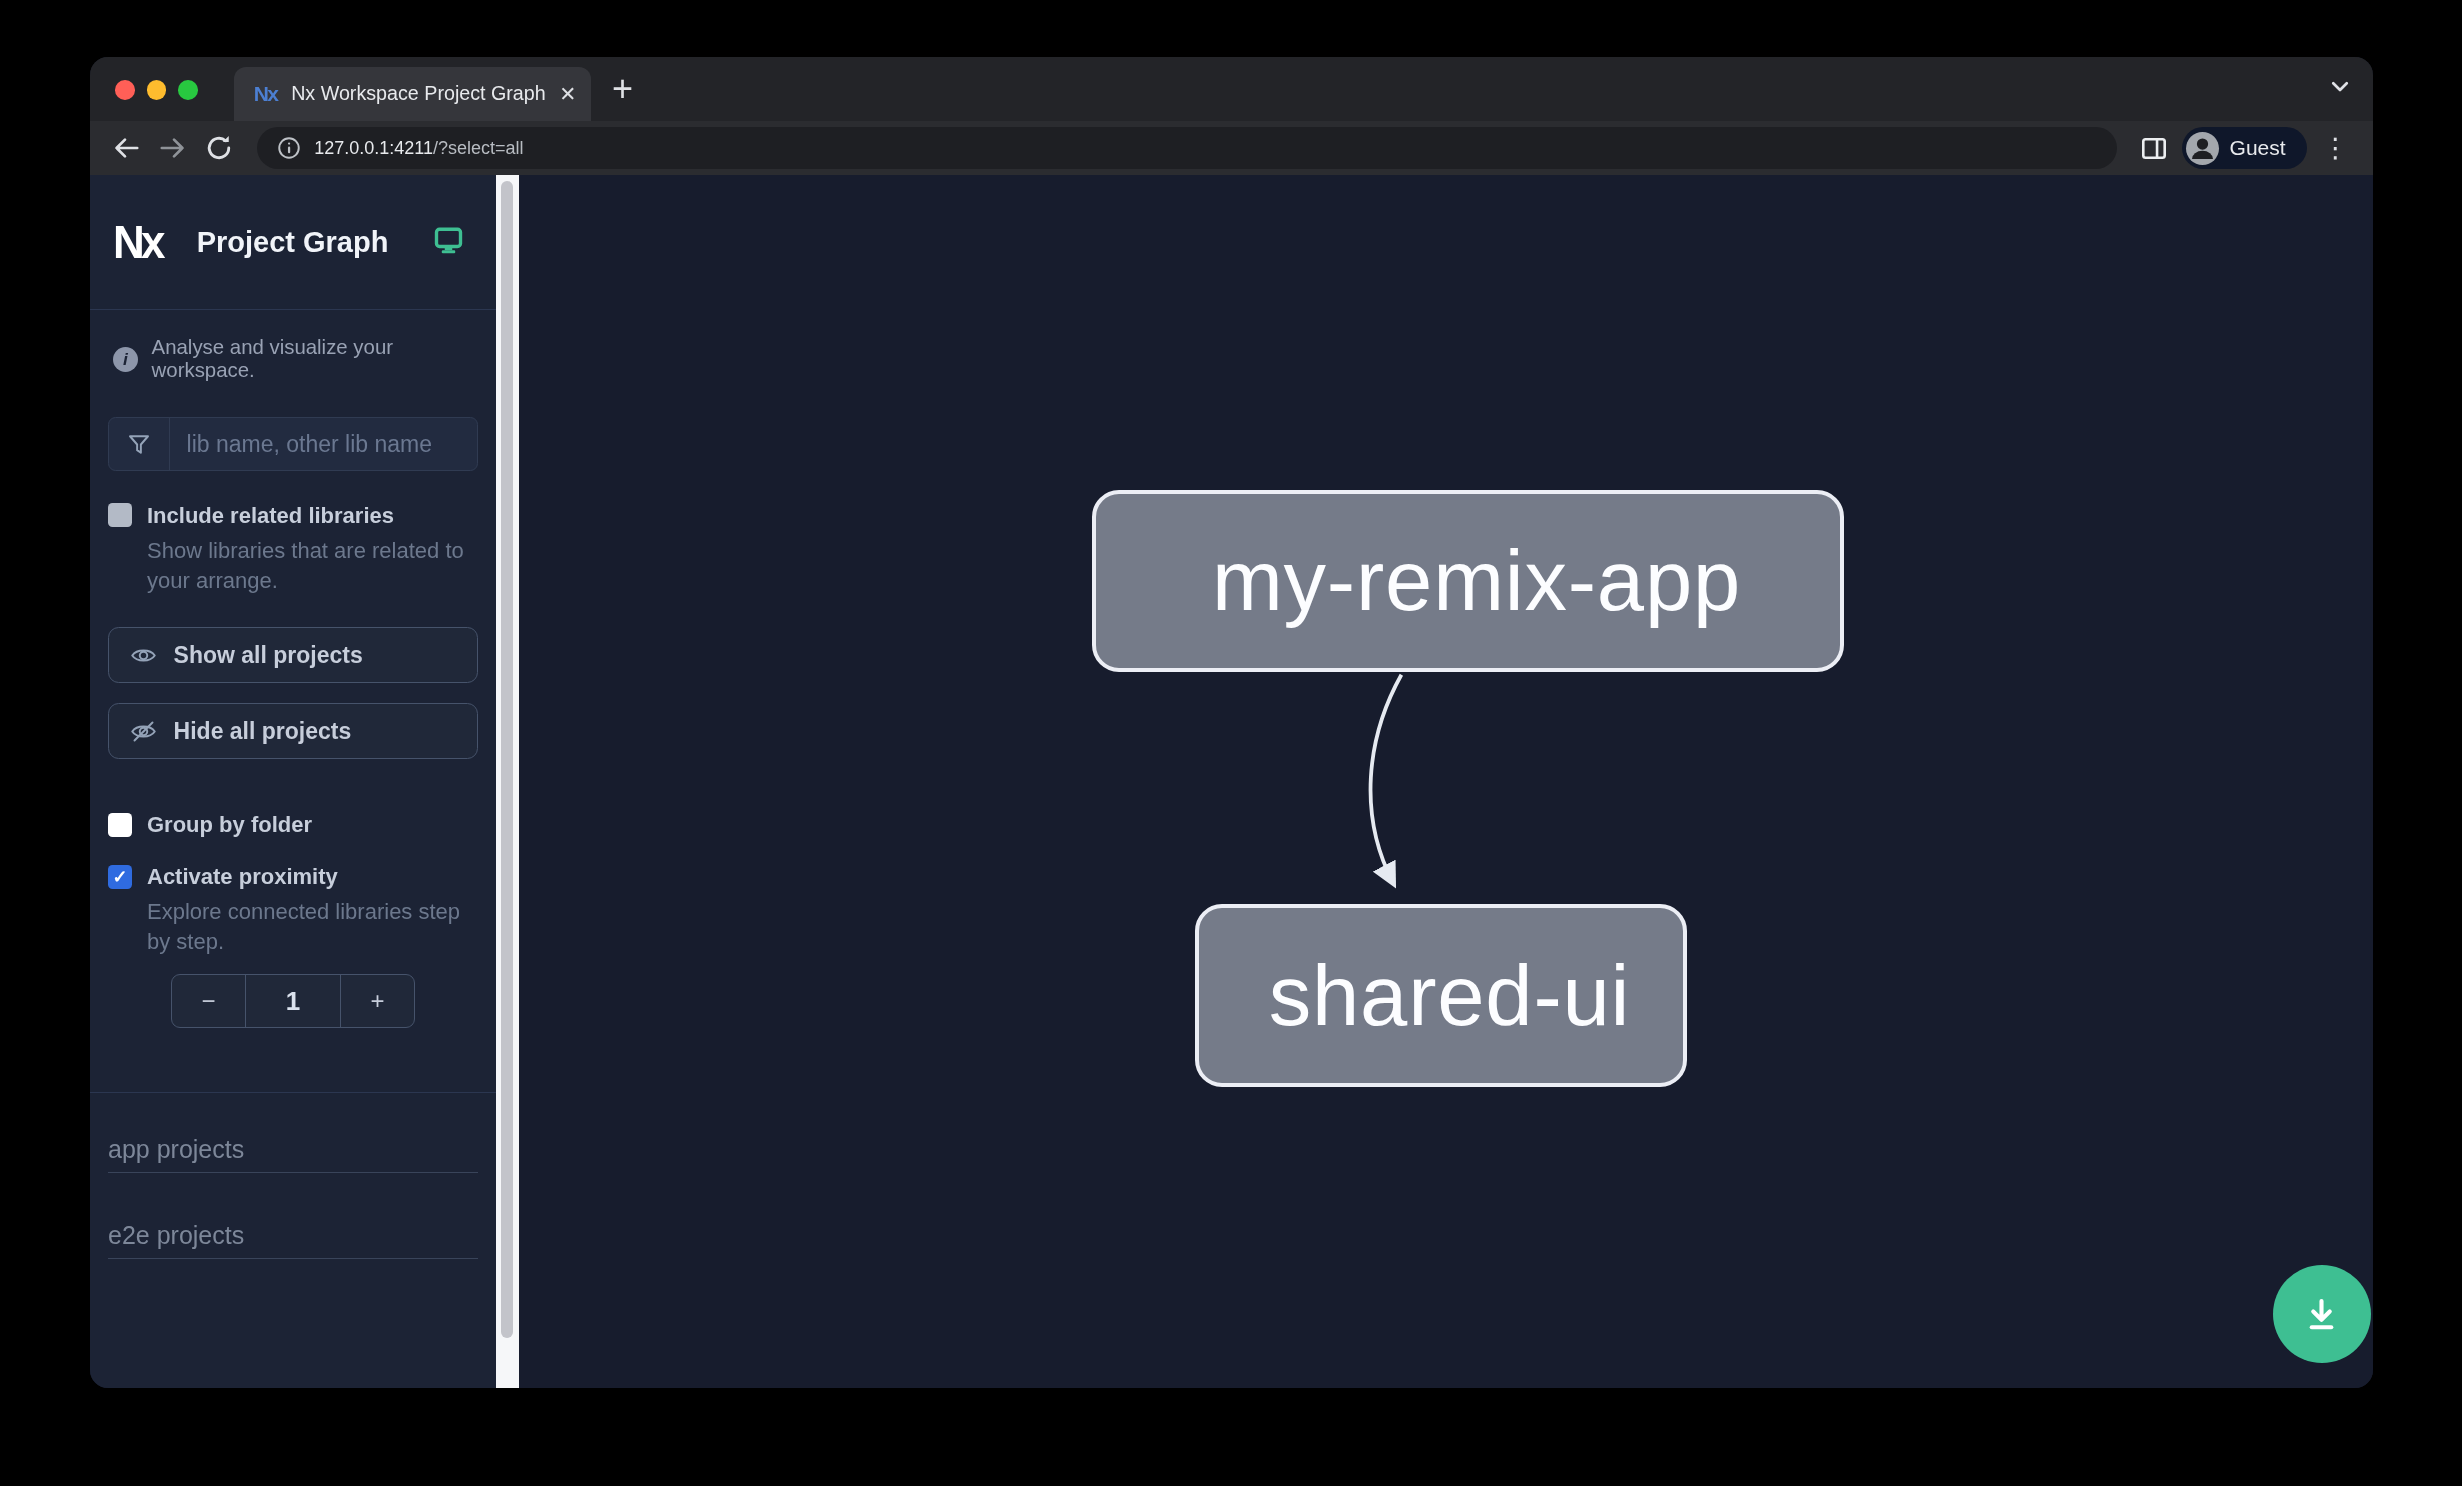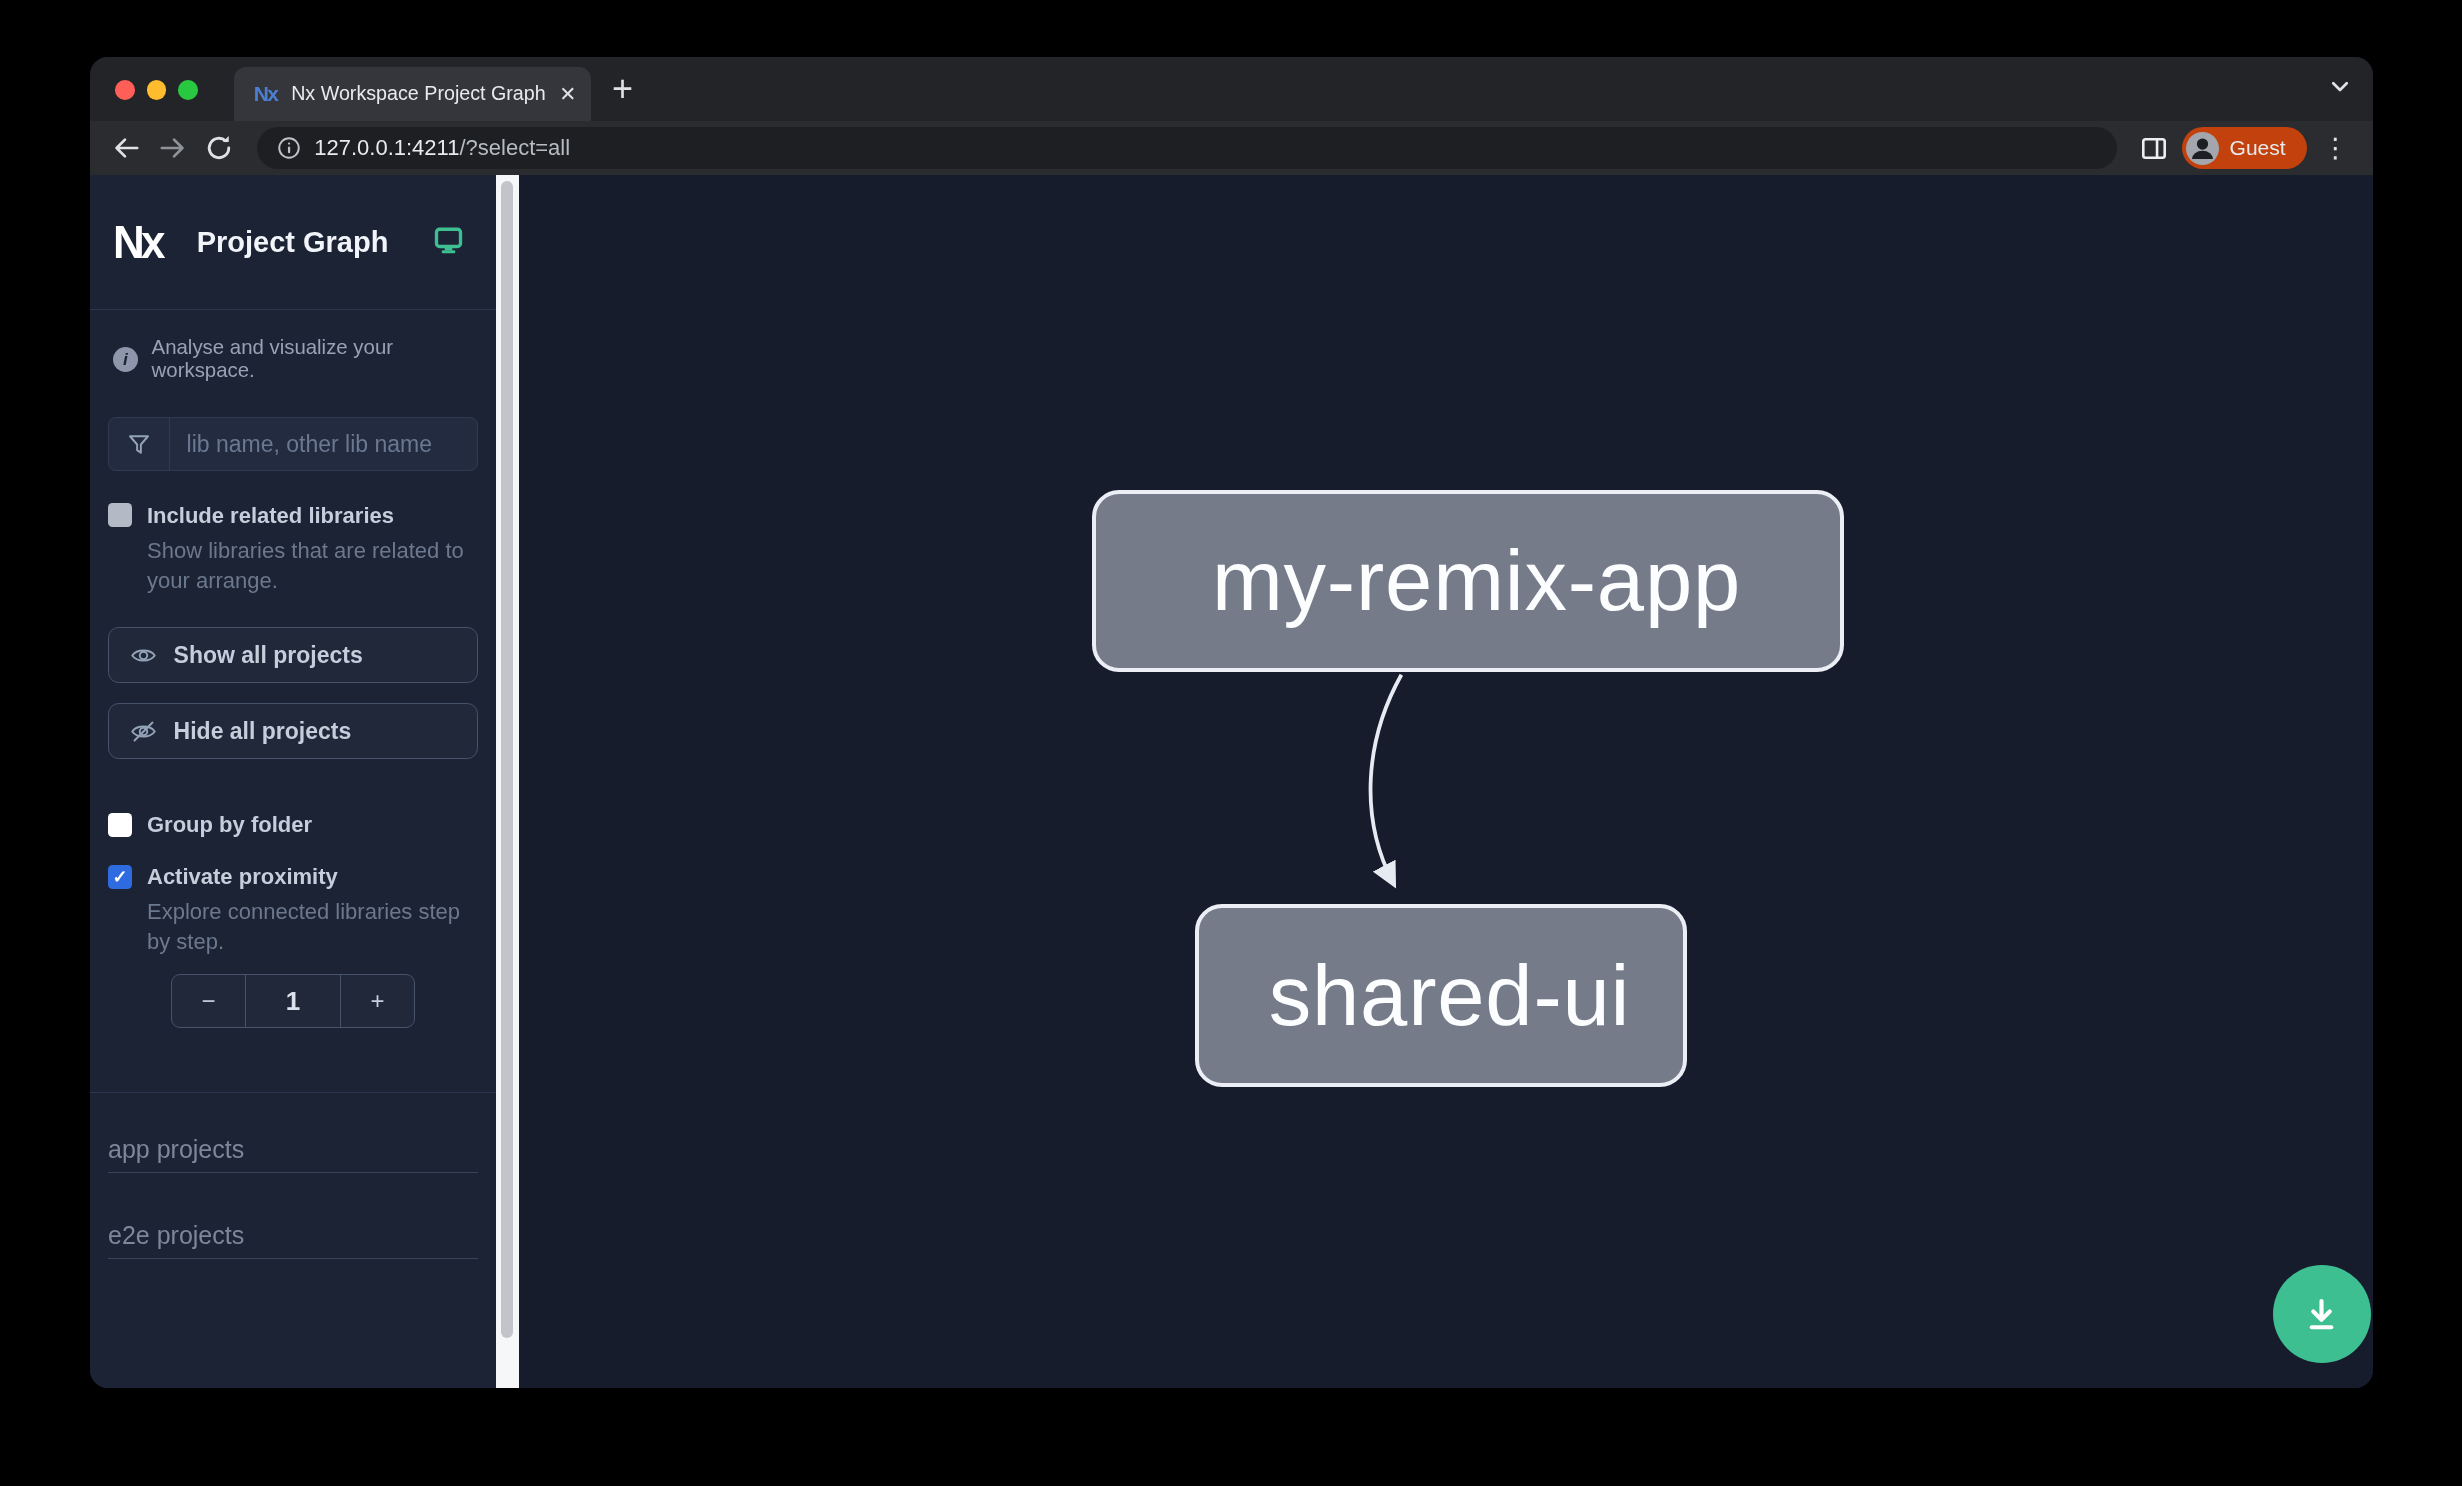--- a/index.html
+++ b/index.html
@@ -23,23 +23,23 @@
   .newtab { position:absolute; left:522px; top:0; height:64px; display:flex; align-items:center;
             font-size:36px; font-weight:300; color:#dfe1e5; }
   .tab-chevron { position:absolute; right:19.7px; top:21px; }
 
   
   .toolbar { height:54px; background:#2b2c30; display:flex; align-items:center;
              padding:0 16.6px; gap:7.6px; flex-shrink:0; }
   .navbtn { width:39px; height:39px; display:flex; align-items:center; justify-content:center; }
   .omnibox { flex:1; height:42px; border-radius:21px; background:#1e1f23; display:flex;
              align-items:center; padding:0 19.7px; gap:13.6px; margin:0 10.6px; min-width:0; }
-  .url { font-size:22px; white-space:nowrap; overflow:hidden; }
+  .url { font-size:18px; white-space:nowrap; overflow:hidden; }
   .url-host { color:#e8eaed; } .url-path { color:#b8bcc2; }
-  .guest-pill { height:42px; border-radius:21px; background:#c2410c; display:flex;
+  .guest-pill { height:42px; border-radius:21px; background:#0f172a; display:flex;
                 align-items:center; gap:10.6px; padding:0 21px 0 4.5px; }
   .avatar { width:33px; height:33px; border-radius:50%; background:#a3a7ad;
             display:flex; align-items:center; justify-content:center; }
   .guest-label { font-size:21px; color:#e8eaed; }
   .dots { font-size:27px; color:#dfe1e5; padding:0 7.6px; }
 
   
   .content { flex:1; display:flex; min-height:0; }
 
   .sidebar { width:406px; flex-shrink:0; background:#1c2335; color:#c3cad6; overflow:hidden; }

